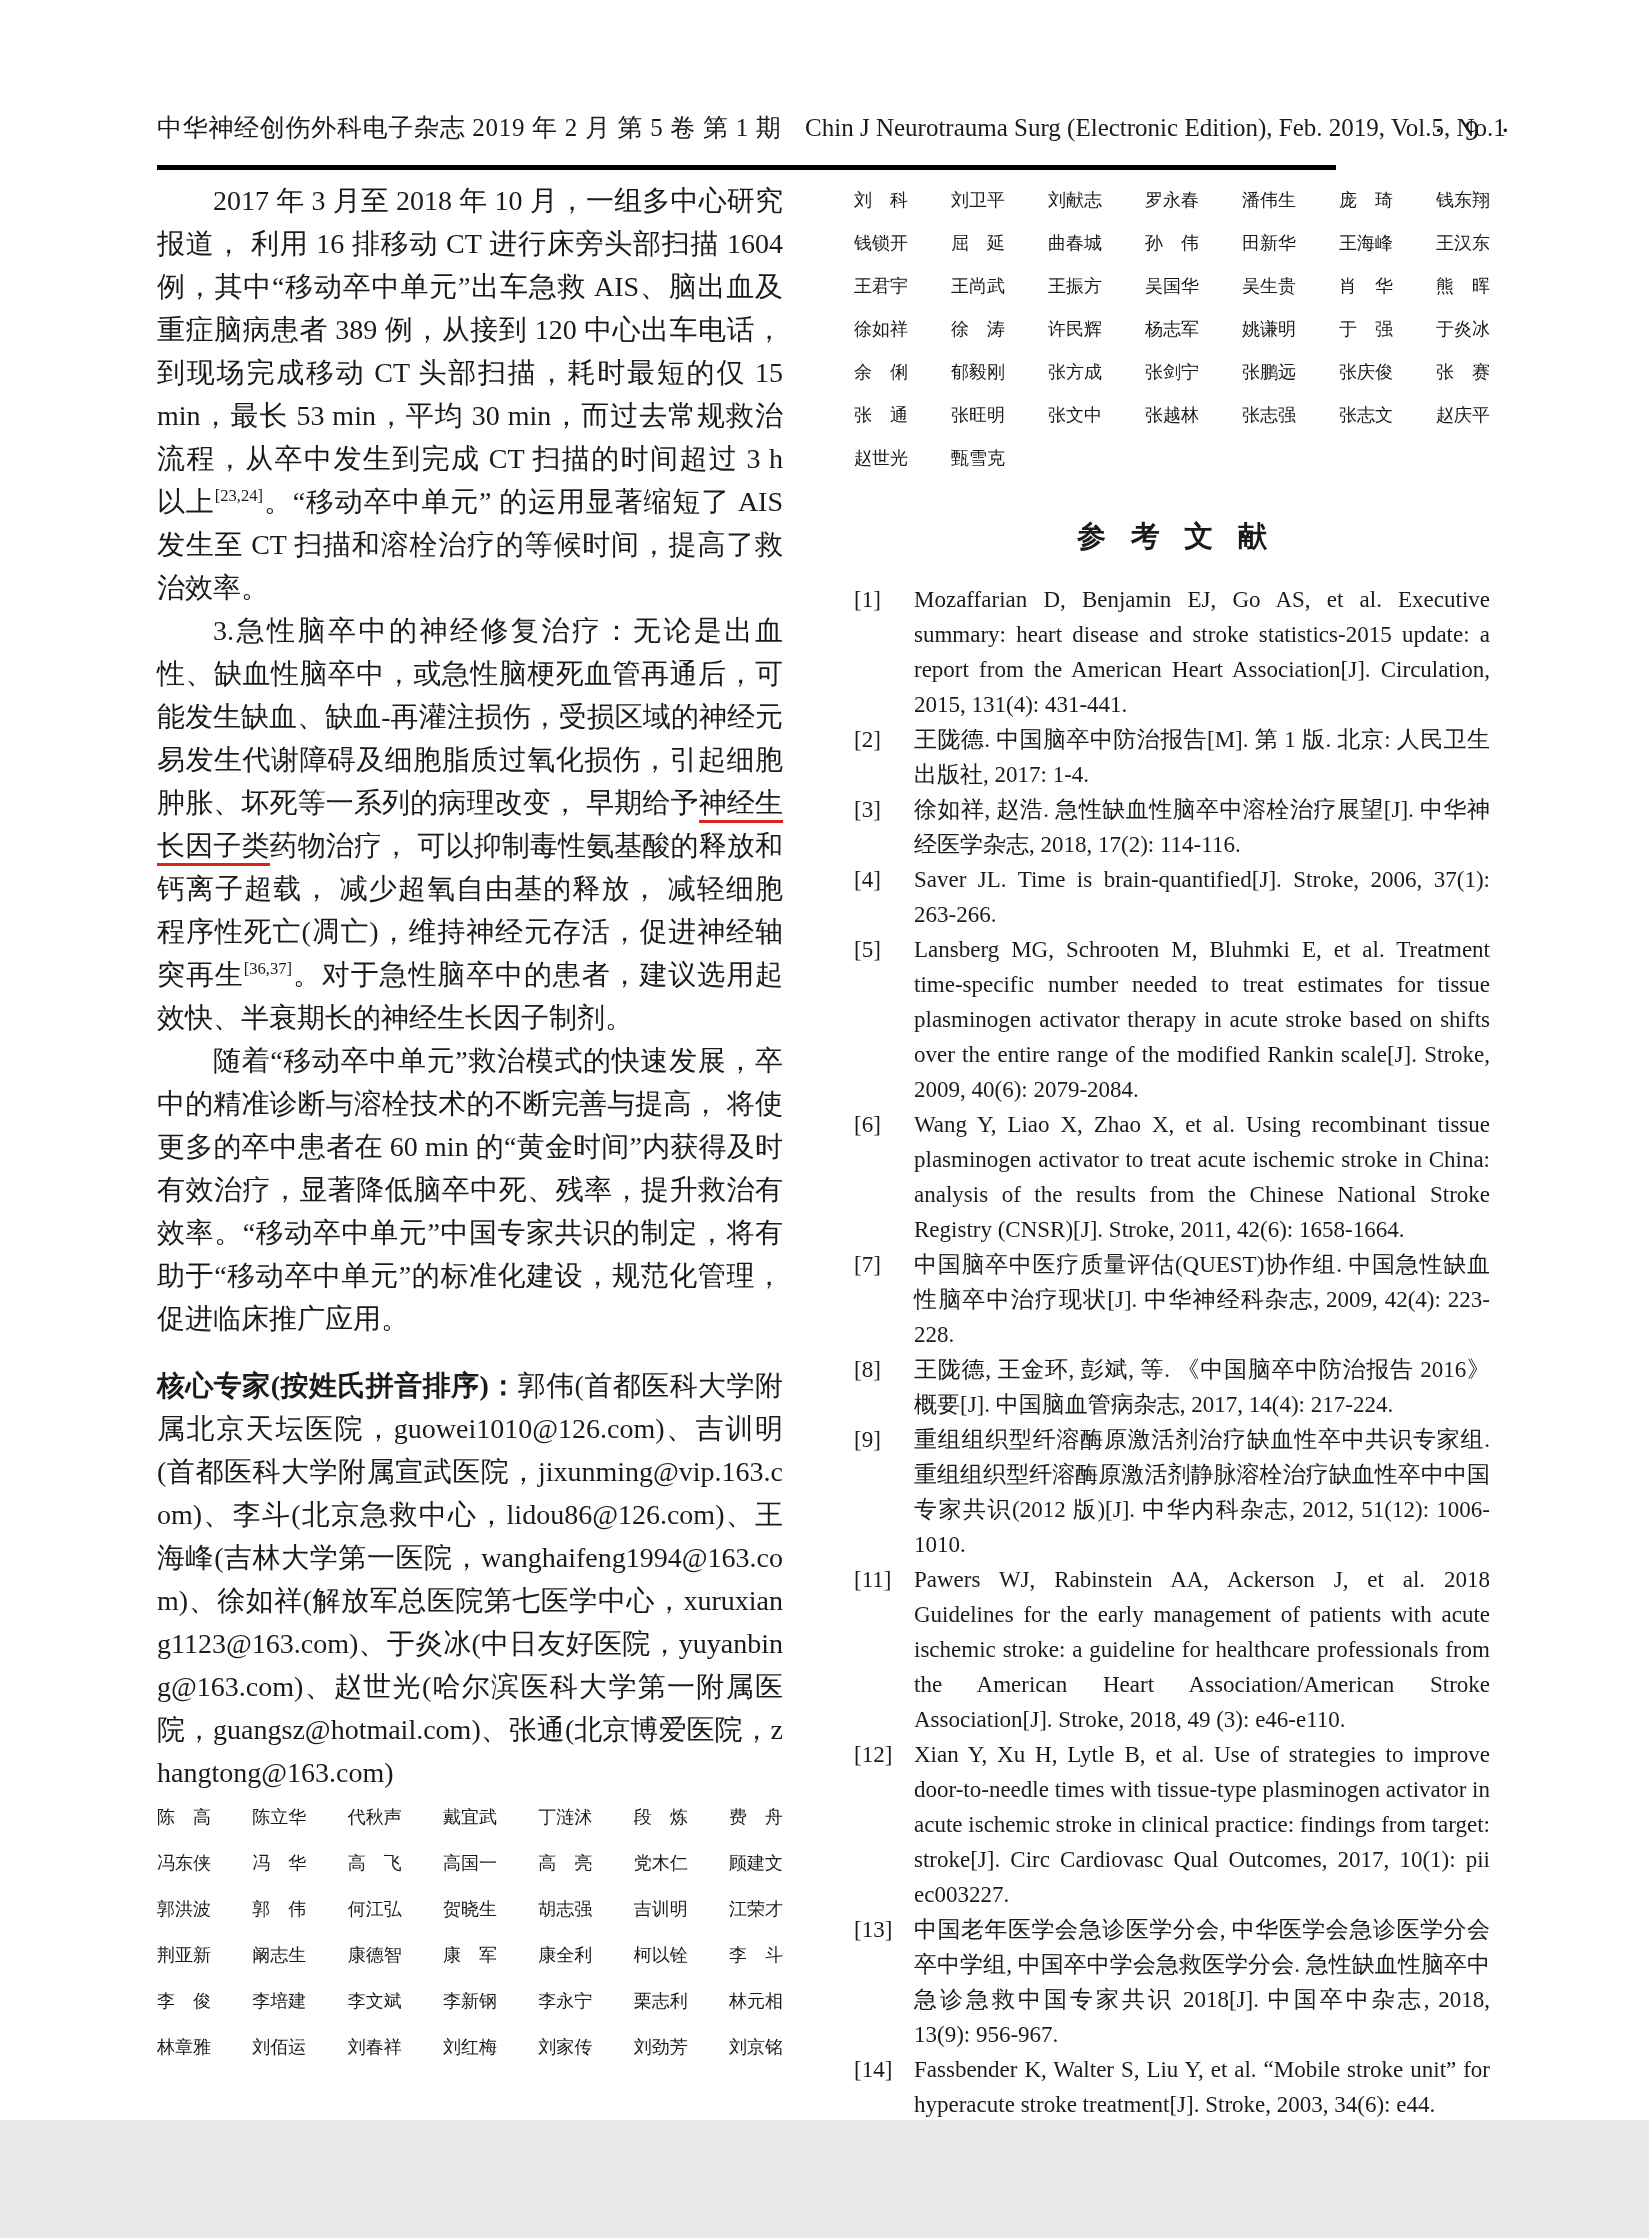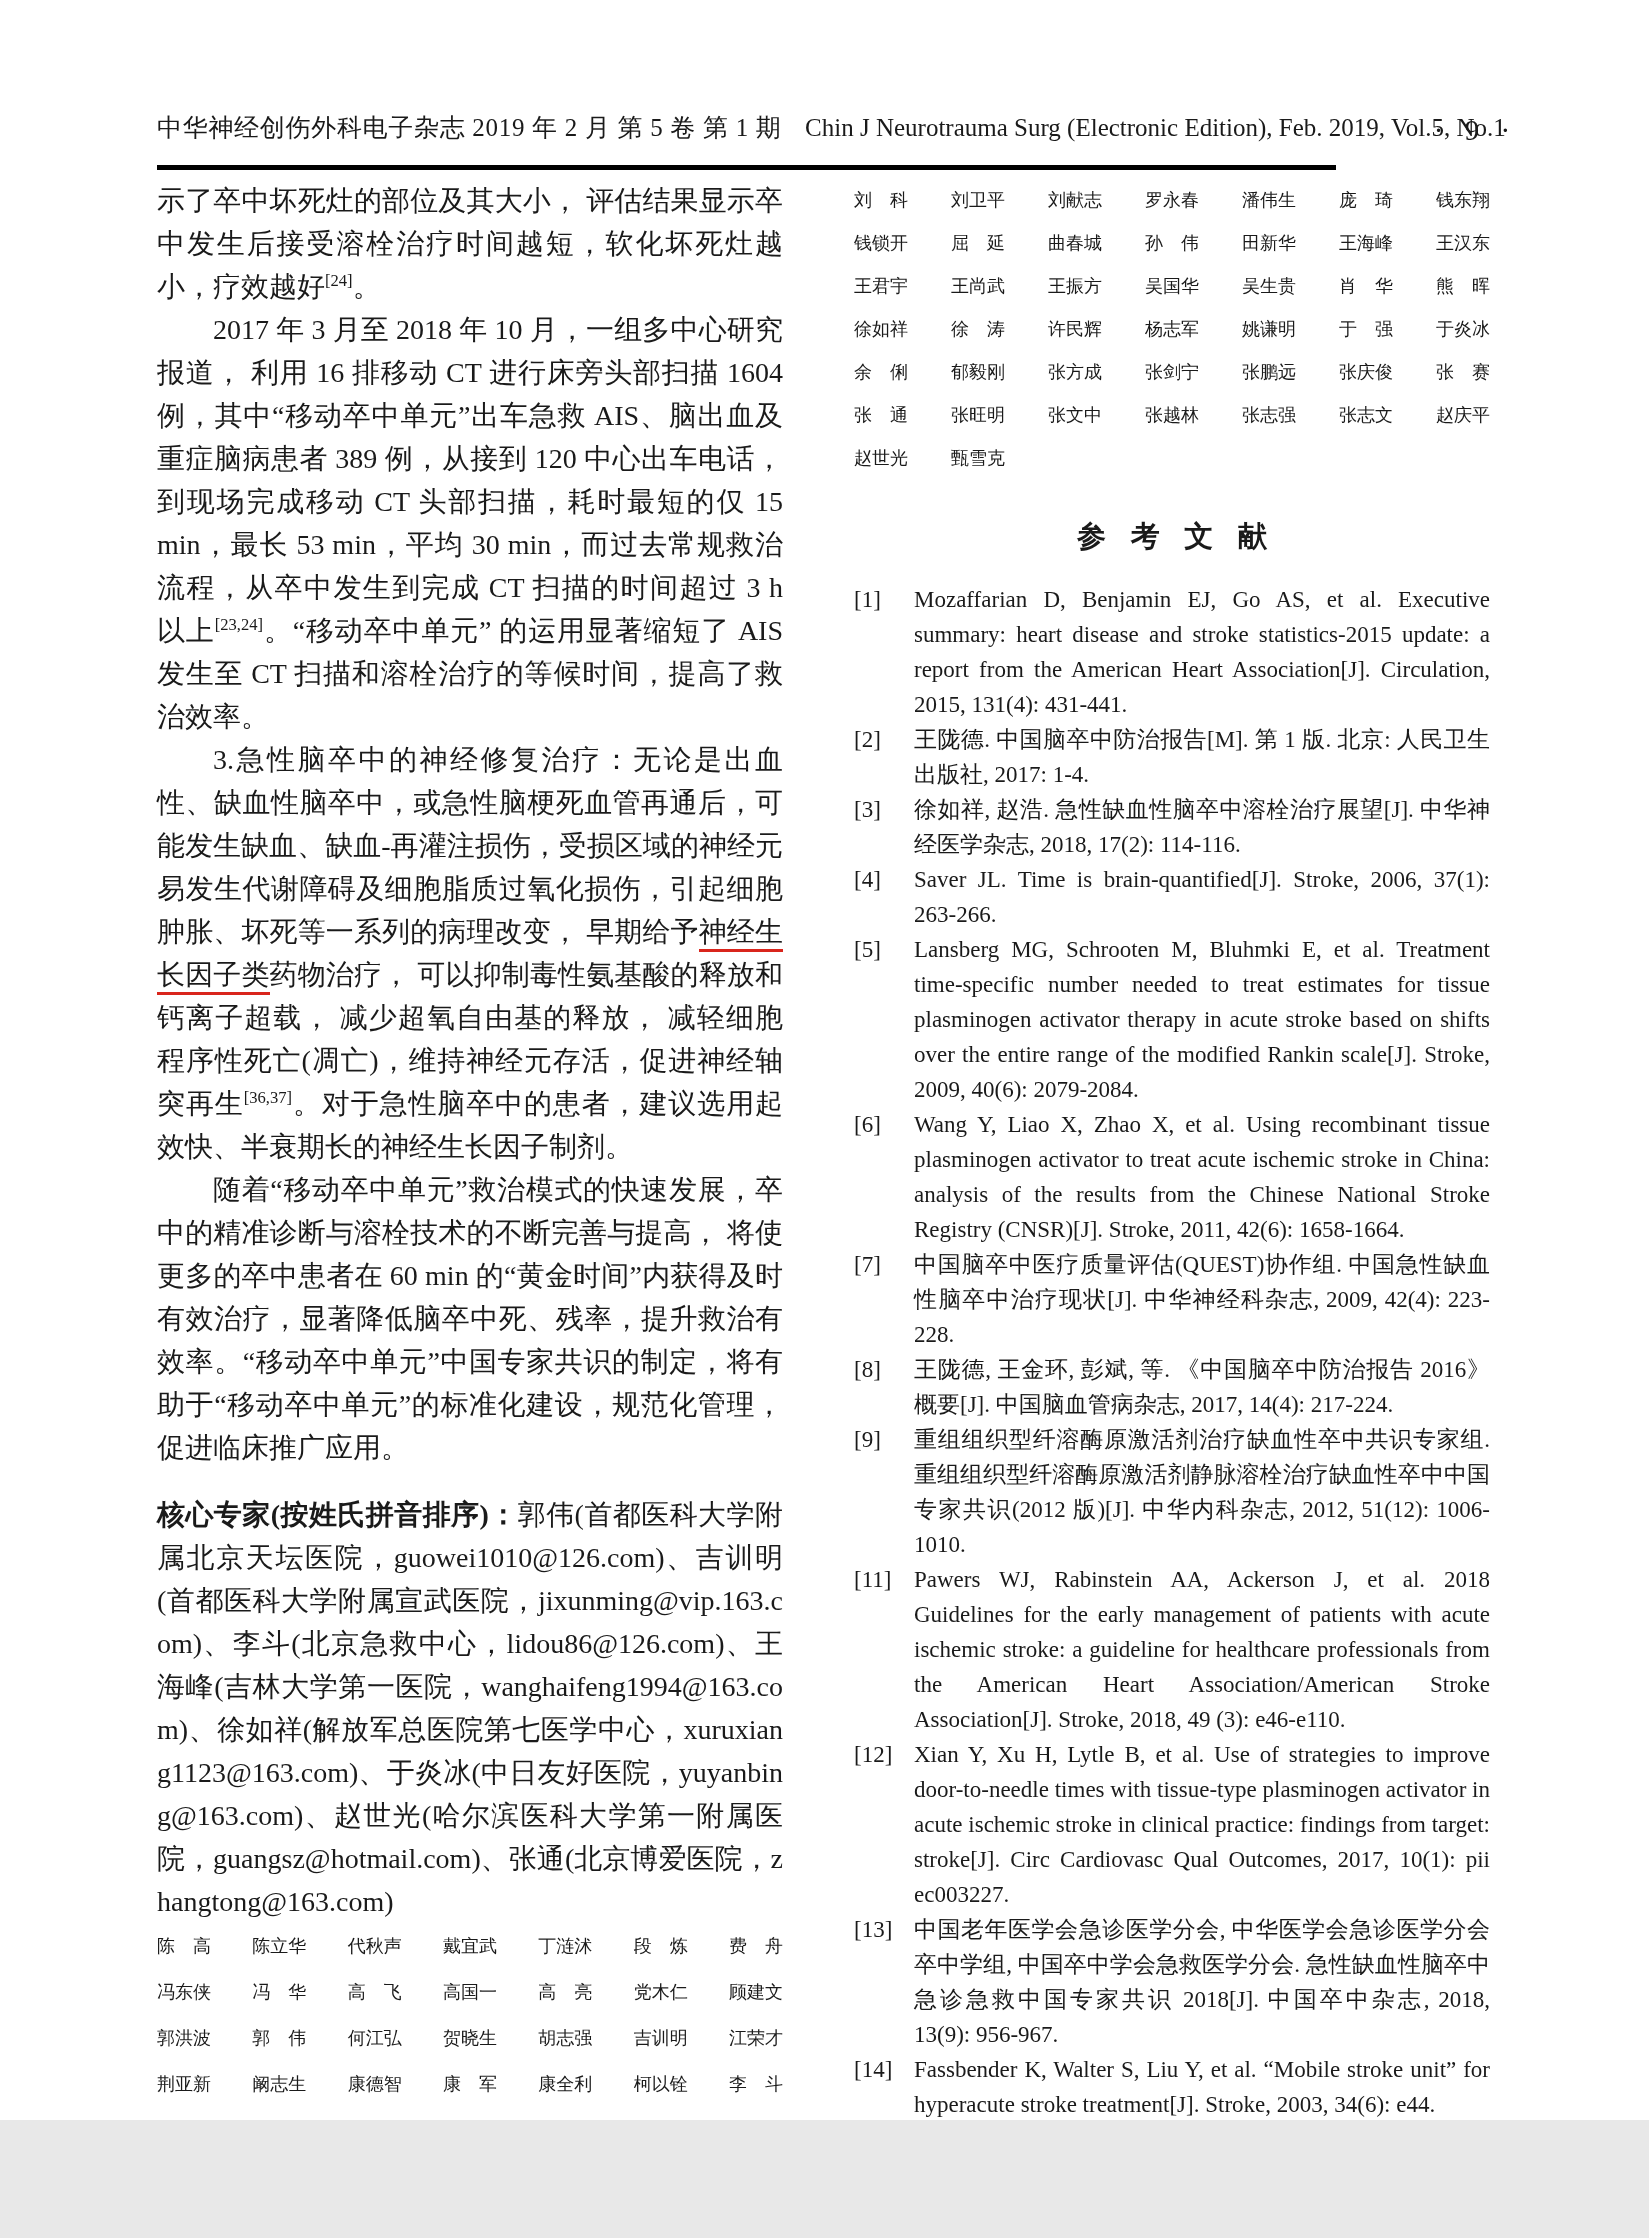--- a/index.html
+++ b/index.html
@@ -89,21 +89,20 @@
 
   <div class="header">
     <span class="hdr-cn">中华神经创伤外科电子杂志 2019 年 2 月 第 5 卷 第 1 期</span>
     <span class="hdr-en">Chin J Neurotrauma Surg (Electronic Edition), Feb. 2019, Vol.5, No.1</span>
   </div>
   <div class="pageno">· 9 ·</div>
   <div class="header-rule"></div>
 
   <div class="col-left">
     <div id="paragraphs">
-        <p class="body"><span>示了卒中坏死灶的部位及其大小， 评估结果显示卒中发生后接受溶栓治疗时间越短，软化坏死灶越小，疗效越好</span><span class="sup">[24]</span><span>。</span></p>
         <p class="body indent"><span>2017 年 3 月至 2018 年 10 月，一组多中心研究报道， 利用 16 排移动 CT 进行床旁头部扫描 1604 例，其中“移动卒中单元”出车急救 AIS、脑出血及重症脑病患者 389 例，从接到 120 中心出车电话，到现场完成移动 CT 头部扫描，耗时最短的仅 15 min，最长 53 min，平均 30 min，而过去常规救治流程，从卒中发生到完成 CT 扫描的时间超过 3 h 以上</span><span class="sup">[23,24]</span><span>。“移动卒中单元” 的运用显著缩短了 AIS 发生至 CT 扫描和溶栓治疗的等候时间，提高了救治效率。</span></p>
         <p class="body indent"><span>3.急性脑卒中的神经修复治疗：无论是出血性、缺血性脑卒中，或急性脑梗死血管再通后，可能发生缺血、缺血-再灌注损伤，受损区域的神经元易发生代谢障碍及细胞脂质过氧化损伤，引起细胞肿胀、坏死等一系列的病理改变， 早期给予</span><span class="ul-red">神经生长因子类</span><span>药物治疗， 可以抑制毒性氨基酸的释放和钙离子超载， 减少超氧自由基的释放， 减轻细胞程序性死亡(凋亡)，维持神经元存活，促进神经轴突再生</span><span class="sup">[36,37]</span><span>。对于急性脑卒中的患者，建议选用起效快、半衰期长的神经生长因子制剂。</span></p>
         <p class="body indent"><span>随着“移动卒中单元”救治模式的快速发展，卒中的精准诊断与溶栓技术的不断完善与提高， 将使更多的卒中患者在 60 min 的“黄金时间”内获得及时有效治疗，显著降低脑卒中死、残率，提升救治有效率。“移动卒中单元”中国专家共识的制定，将有助于“移动卒中单元”的标准化建设，规范化管理，促进临床推广应用。</span></p>
       </div>
 
     <div class="experts">
       <span class="heiti">核心专家(按姓氏拼音排序)：</span><span>郭伟(首都医科大学附属北京天坛医院，guowei1010@126.com)、吉训明(首都医科大学附属宣武医院，jixunming@vip.163.com)、李斗(北京急救中心，lidou86@126.com)、王海峰(吉林大学第一医院，wanghaifeng1994@163.com)、徐如祥(解放军总医院第七医学中心，xuruxiang1123@163.com)、于炎冰(中日友好医院，yuyanbing@163.com)、赵世光(哈尔滨医科大学第一附属医院，guangsz@hotmail.com)、张通(北京博爱医院，zhangtong@163.com)</span>
     </div>
 
     <div id="grid-left" class="name-grid">

